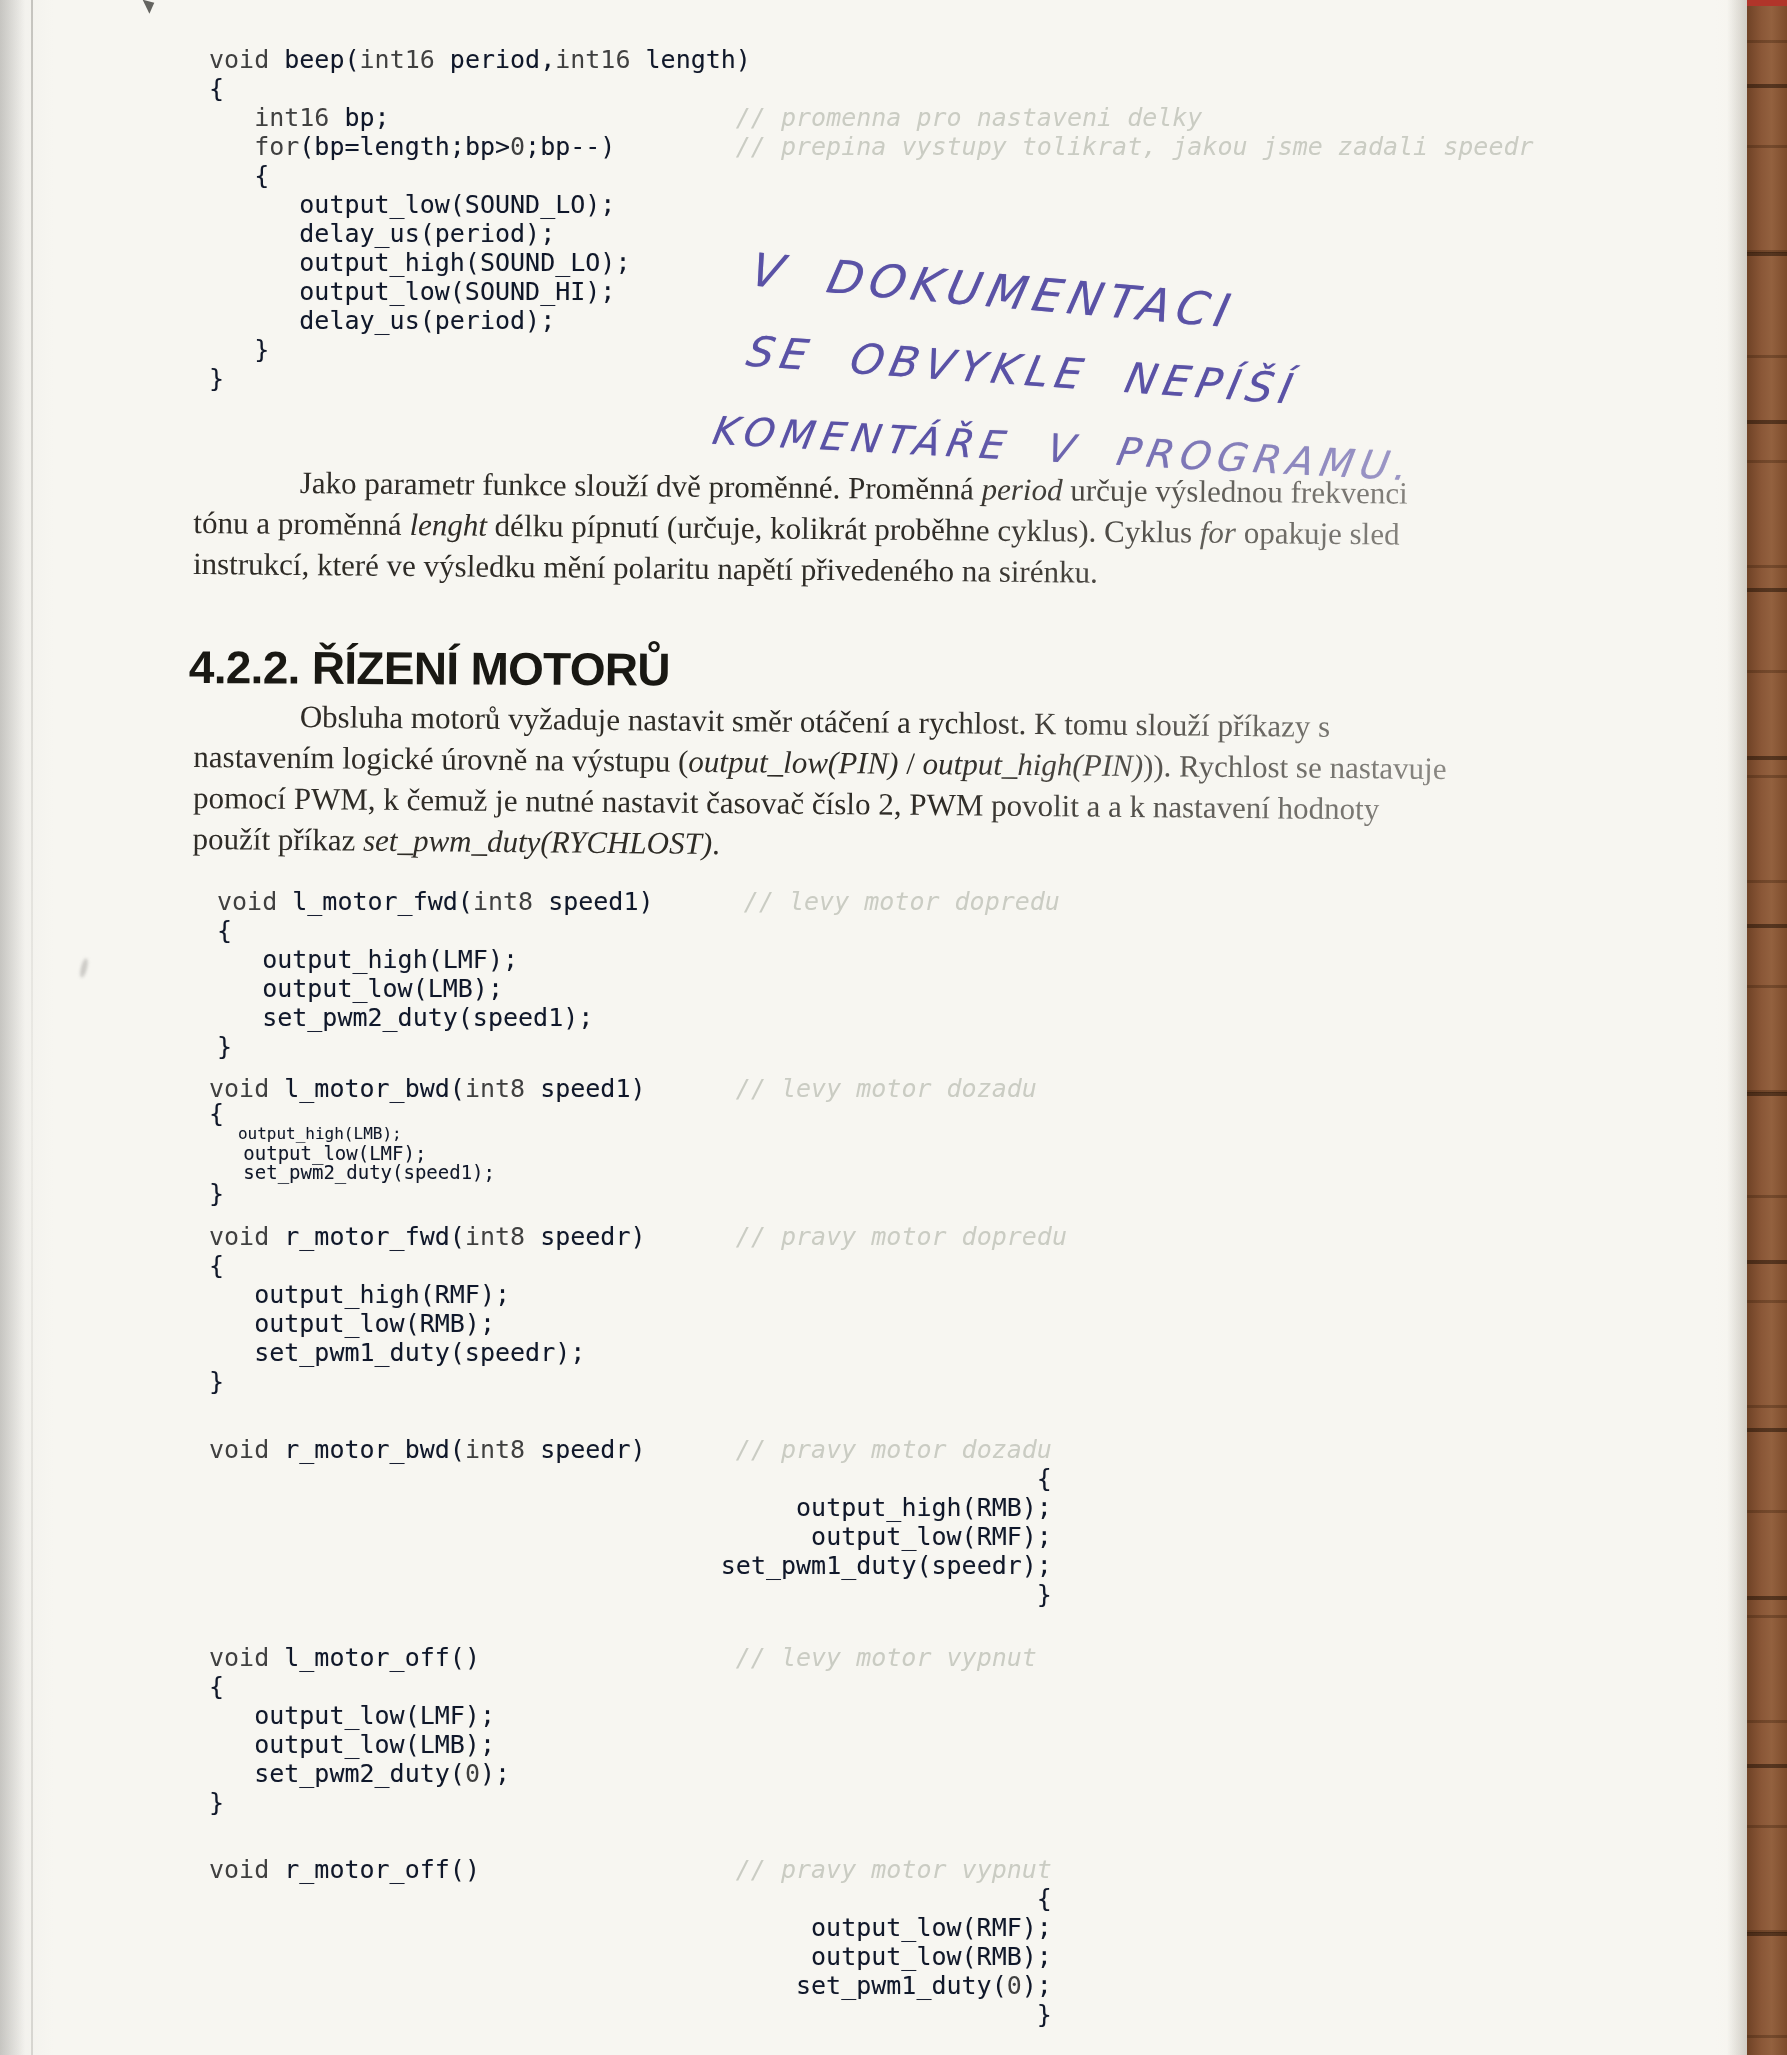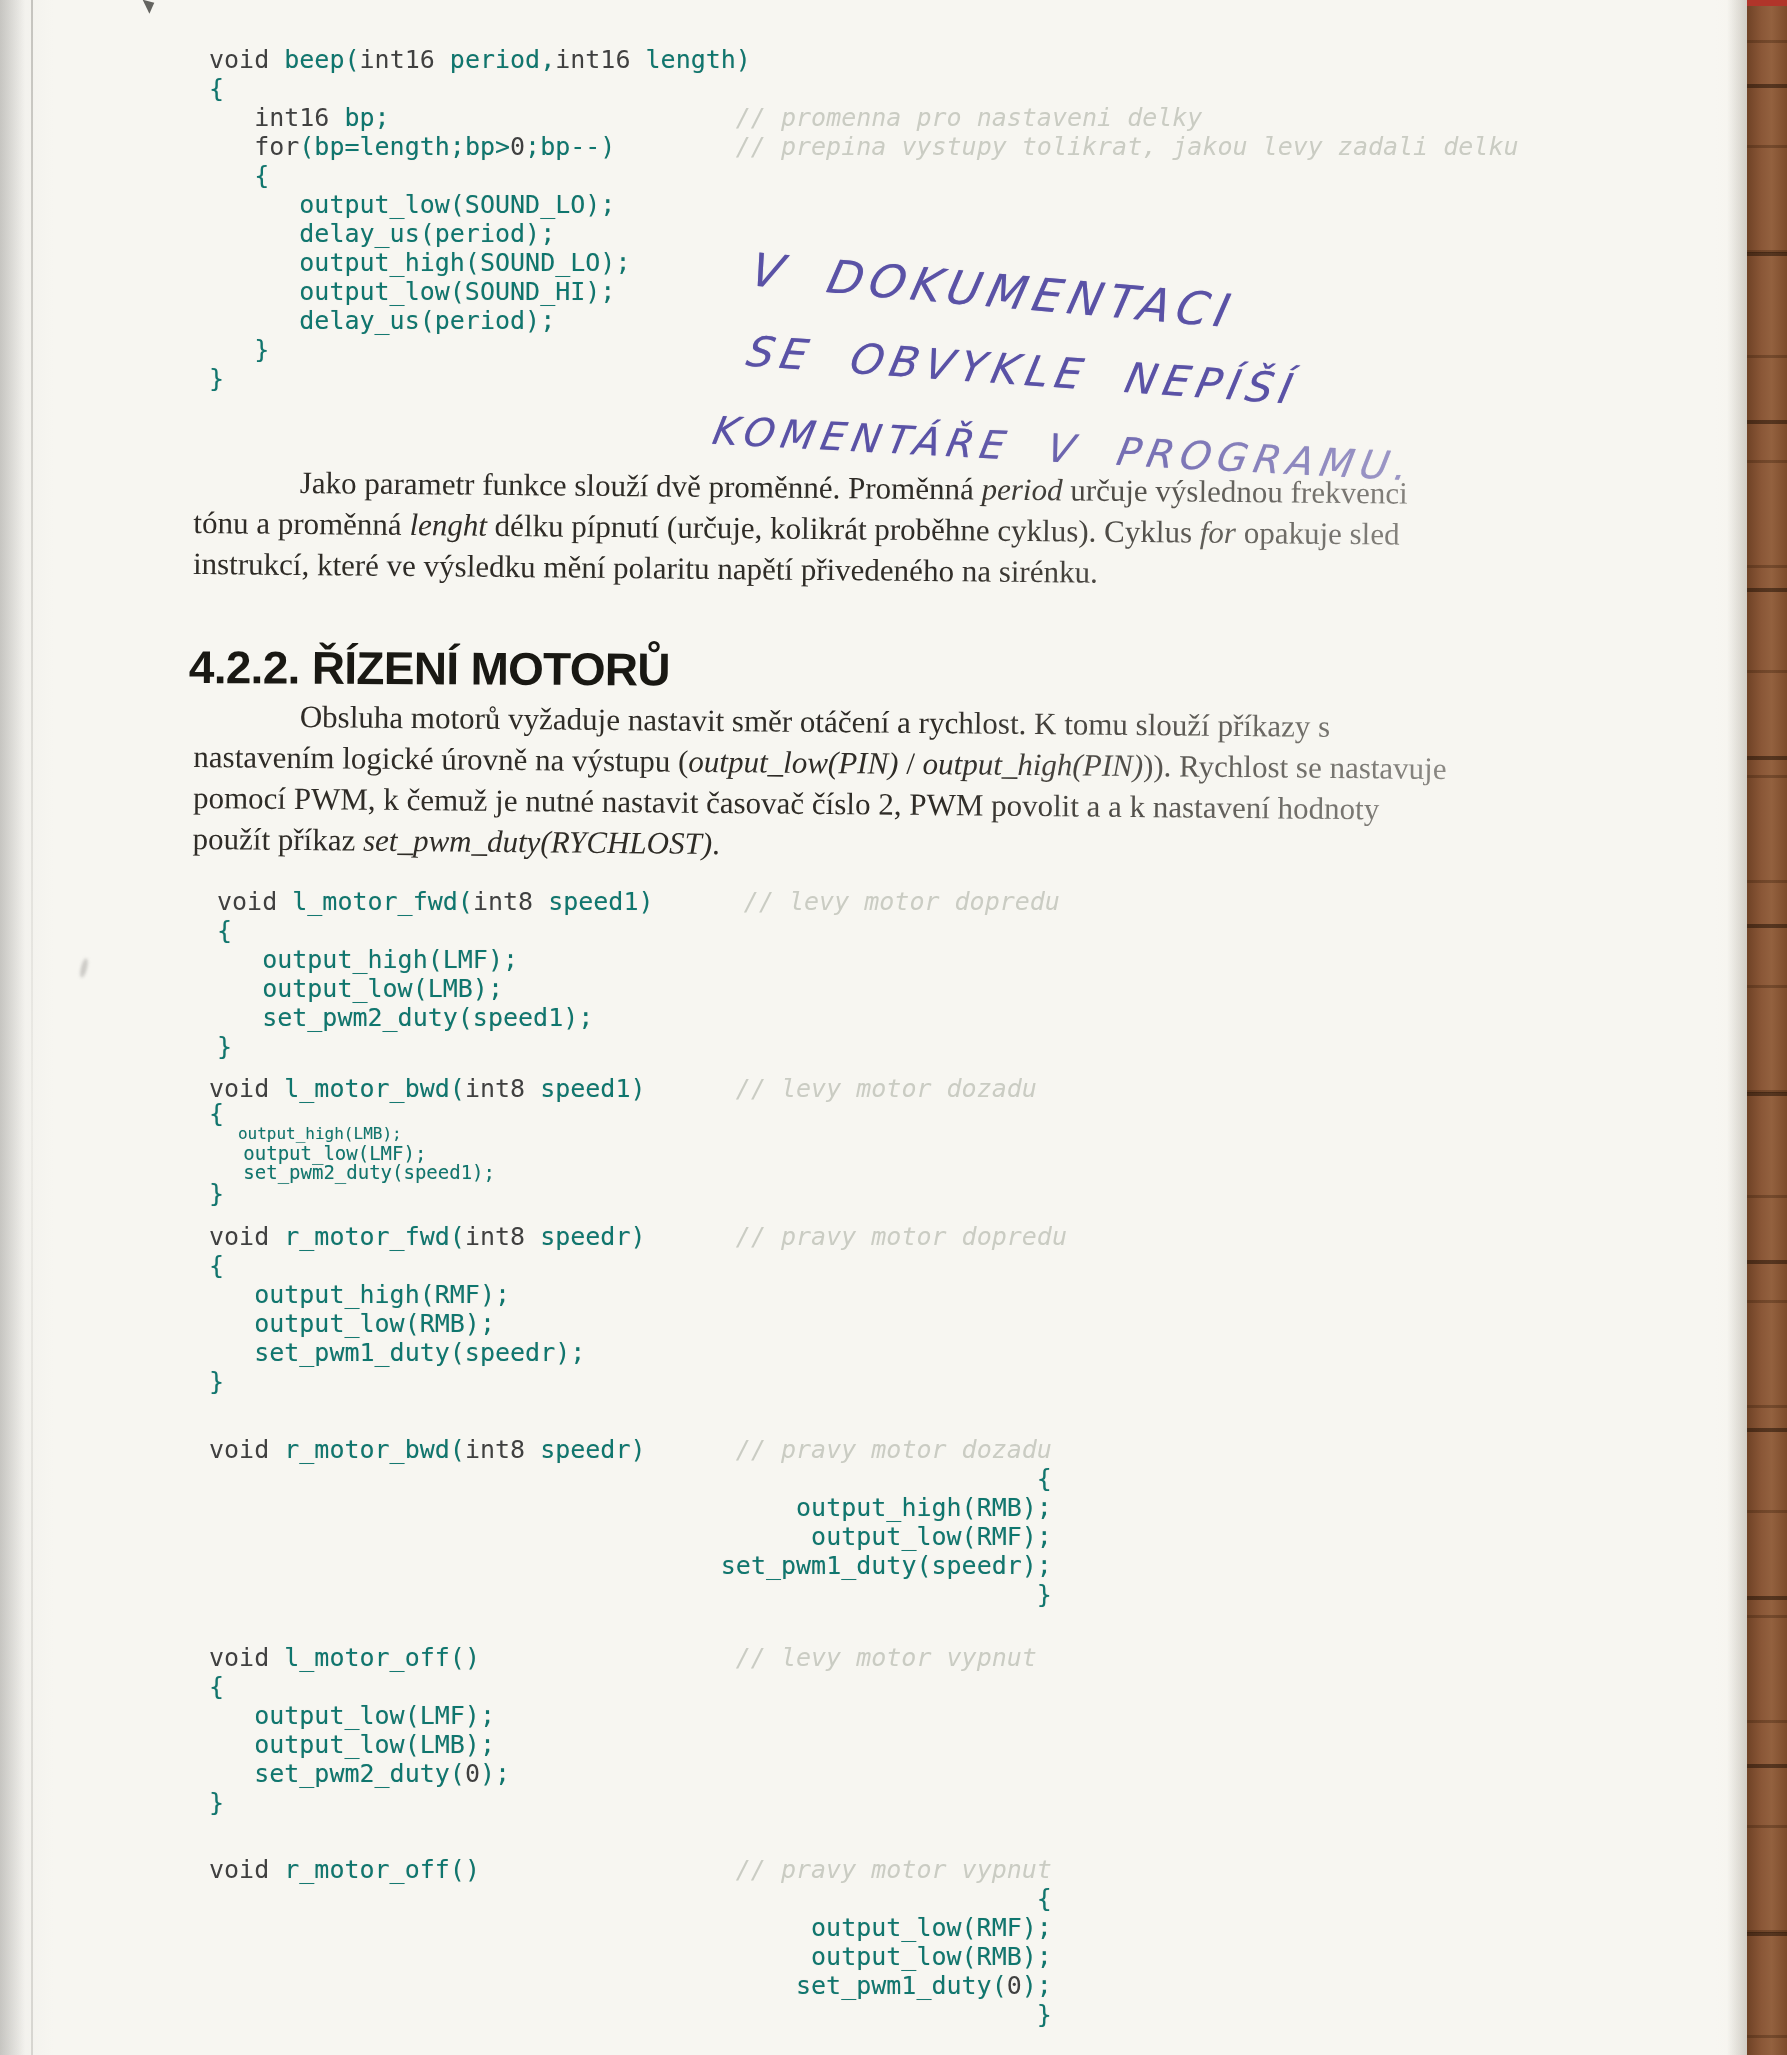--- a/index.html
+++ b/index.html
@@ -27,21 +27,21 @@
     border-left:10.5px solid transparent;border-right:2.8px solid transparent;
     border-top:12px solid #4a4a46;transform:rotate(14deg);opacity:.85;}
   .smudge{position:absolute;left:81px;top:958px;width:6.3px;height:19.6px;background:rgba(125,124,120,0.35);
     border-radius:50%;filter:blur(1.4px);transform:rotate(14deg);}
   .fade{position:absolute;left:936px;top:426px;width:740px;height:454px;pointer-events:none;
     background:linear-gradient(90deg,rgba(247,246,241,0) 0%,rgba(247,246,241,0.5) 75%);}
   
   .code-block{position:absolute;left:209px;font-family:"DejaVu Sans Mono",monospace;
     font-size:25px;line-height:29px;}
   .cl{white-space:pre;}
-  .k{color:#0f766e;text-shadow:0 0 0.7px rgba(60,58,52,0.25);}
+  .k{color:#0f172a;text-shadow:0 0 0.7px rgba(60,58,52,0.25);}
   .d{color:#404040;}
   .c{color:#caccc3;font-style:italic;}
   
   .para{position:absolute;left:194px;font-family:"Liberation Serif",serif;
     font-size:31px;line-height:41px;color:#2f2c27;
     transform:rotate(0.55deg);transform-origin:0 0;}
   .pl{white-space:nowrap;}
   .pl.ind{padding-left:106px;}
   .i{font-style:italic;}
   .heading{position:absolute;left:189px;top:602px;font-family:"Liberation Sans",sans-serif;
@@ -58,21 +58,21 @@
 <div class="edge-l"></div>
 <div class="spine-line"></div>
 <div class="corner-tick"></div>
 <div class="smudge"></div>
 
 <div id="code-layer">
     <div class="code-block" style="top: 45px;">
       <div class="cl"><span class="d">void </span><span class="k">beep(</span><span class="d">int16</span><span class="k"> period,</span><span class="d">int16</span><span class="k"> length)</span></div>
       <div class="cl"><span class="k">{</span></div>
       <div class="cl"><span class="d">   int16</span><span class="k"> bp;</span><span class="c">                       // promenna pro nastaveni delky</span></div>
-      <div class="cl"><span class="d">   for</span><span class="k">(bp=length;bp&gt;</span><span class="d">0</span><span class="k">;bp--)</span><span class="c">        // prepina vystupy tolikrat, jakou levy zadali delku</span></div>
+      <div class="cl"><span class="d">   for</span><span class="k">(bp=length;bp&gt;</span><span class="d">0</span><span class="k">;bp--)</span><span class="c">        // prepina vystupy tolikrat, jakou jsme zadali speedr</span></div>
       <div class="cl"><span class="k">   {</span></div>
       <div class="cl"><span class="k">      output_low(SOUND_LO);</span></div>
       <div class="cl"><span class="k">      delay_us(period);</span></div>
       <div class="cl"><span class="k">      output_high(SOUND_LO);</span></div>
       <div class="cl"><span class="k">      output_low(SOUND_HI);</span></div>
       <div class="cl"><span class="k">      delay_us(period);</span></div>
       <div class="cl"><span class="k">   }</span></div>
       <div class="cl"><span class="k">}</span></div>
     </div>
     <div class="code-block" style="top: 887px; margin-left: 8px;">

